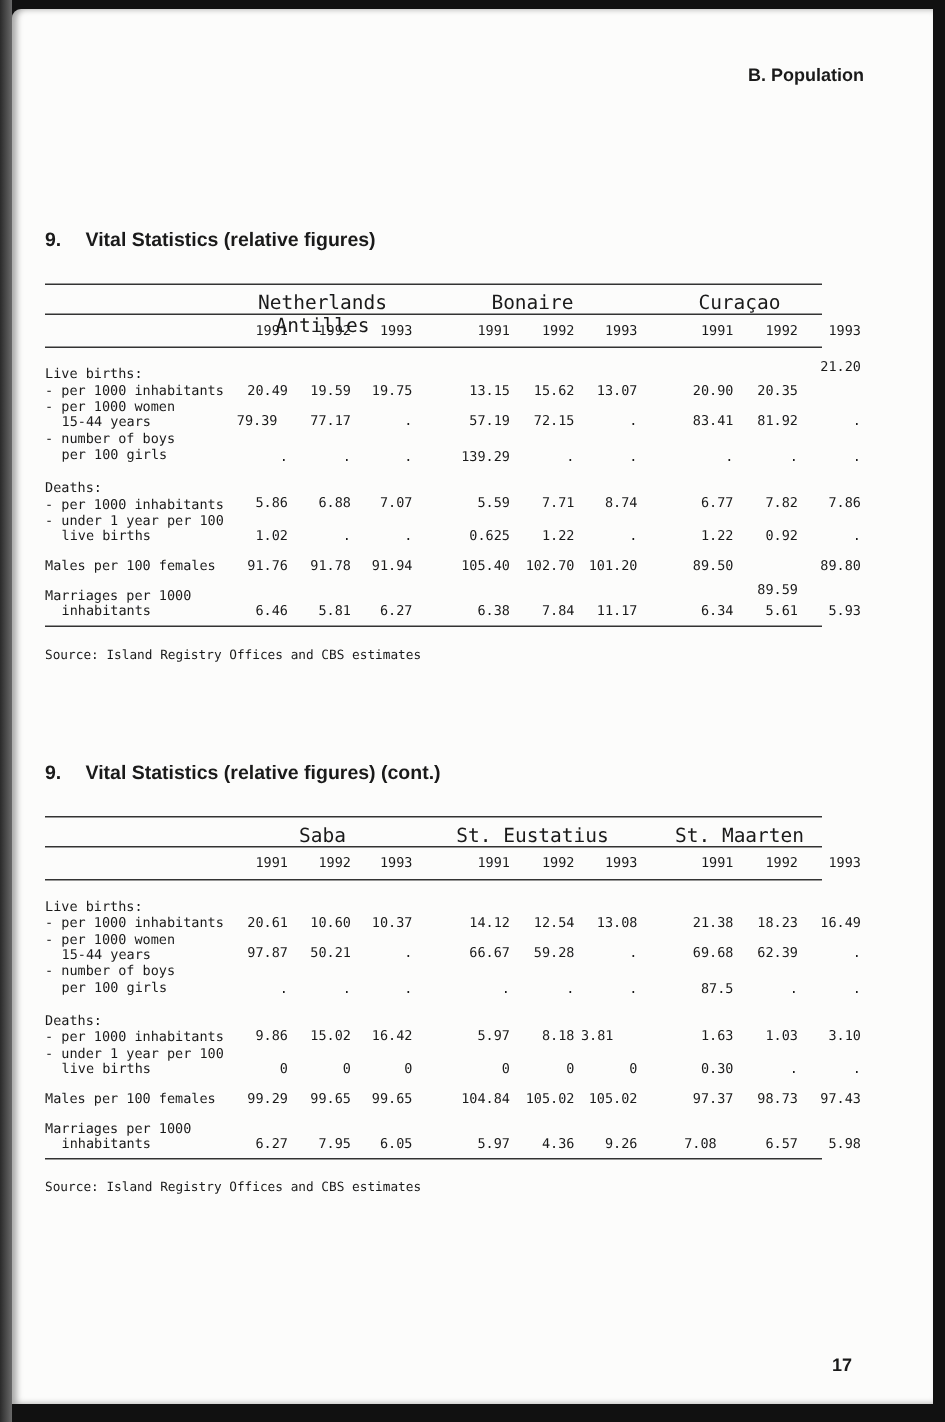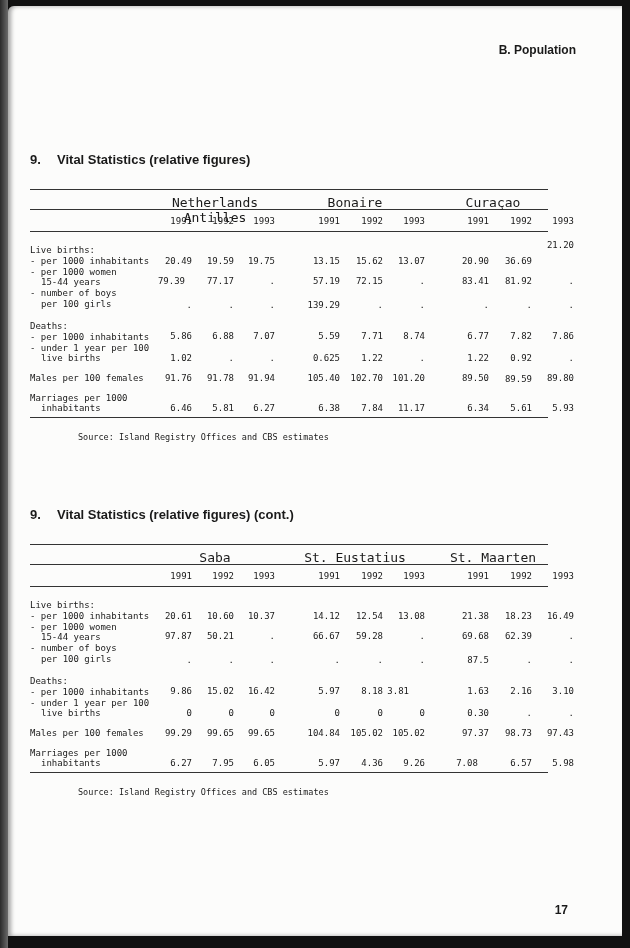--- a/index.html
+++ b/index.html
@@ -30,21 +30,21 @@
     font-size: 13px; color: #1a1a1a; white-space: nowrap;
   }
   .title .num { display: inline-block; width: 27px; }
   .rule { position: absolute; left: 30px; width: 518px; height: 0; border-top: 1px solid #333; }
   .rule.thick { border-top-width: 1.5px; }
   .txt {
     position: absolute; font-size: 9px; white-space: nowrap; line-height: 10px;
   }
   .num-cell { position: absolute; font-size: 9px; text-align: right; width: 44px; line-height: 10px; }
   .group-label { position: absolute; font-size: 13px; text-align: center; }
-  .source { position: absolute; left: 30px; font-size: 8.5px; margin-left: 48px; }
+  .source { position: absolute; left: 30px; font-size: 8.5px; }
   .page-num {
     position: absolute; right: 62px; top: 903px;
     font-family: "Liberation Sans", sans-serif; font-weight: bold; font-size: 12px;
   }
 </style>
 </head>
 <body>
 
 <div class="left-edge"></div>
 <div class="page">
@@ -82,21 +82,21 @@
     <div class="txt" style="left: 30px; top: 373px;">Males per 100 females</div>
     <div class="txt" style="left: 30px; top: 393px;">Marriages per 1000</div>
     <div class="txt" style="left: 41px; top: 403px;">inhabitants</div>
     <div class="num-cell" style="left: 148px; top: 256px;">20.49</div>
     <div class="num-cell" style="left: 190px; top: 256px;">19.59</div>
     <div class="num-cell" style="left: 231px; top: 256px;">19.75</div>
     <div class="num-cell" style="left: 296px; top: 256px;">13.15</div>
     <div class="num-cell" style="left: 339px; top: 256px;">15.62</div>
     <div class="num-cell" style="left: 381px; top: 256px;">13.07</div>
     <div class="num-cell" style="left: 445px; top: 256px;">20.90</div>
-    <div class="num-cell" style="left: 488px; top: 256px;">36.69</div>
+    <div class="num-cell" style="left: 488px; top: 256px;">20.35</div>
     <div class="num-cell" style="left: 530px; top: 240px;">21.20</div>
     <div class="num-cell" style="left: 141px; top: 276px;">79.39</div>
     <div class="num-cell" style="left: 190px; top: 276px;">77.17</div>
     <div class="num-cell" style="left: 231px; top: 276px;">.</div>
     <div class="num-cell" style="left: 296px; top: 276px;">57.19</div>
     <div class="num-cell" style="left: 339px; top: 276px;">72.15</div>
     <div class="num-cell" style="left: 381px; top: 276px;">.</div>
     <div class="num-cell" style="left: 445px; top: 276px;">83.41</div>
     <div class="num-cell" style="left: 488px; top: 276px;">81.92</div>
     <div class="num-cell" style="left: 530px; top: 276px;">.</div>
@@ -127,21 +127,21 @@
     <div class="num-cell" style="left: 445px; top: 353px;">1.22</div>
     <div class="num-cell" style="left: 488px; top: 353px;">0.92</div>
     <div class="num-cell" style="left: 530px; top: 353px;">.</div>
     <div class="num-cell" style="left: 148px; top: 373px;">91.76</div>
     <div class="num-cell" style="left: 190px; top: 373px;">91.78</div>
     <div class="num-cell" style="left: 231px; top: 373px;">91.94</div>
     <div class="num-cell" style="left: 296px; top: 373px;">105.40</div>
     <div class="num-cell" style="left: 339px; top: 373px;">102.70</div>
     <div class="num-cell" style="left: 381px; top: 373px;">101.20</div>
     <div class="num-cell" style="left: 445px; top: 373px;">89.50</div>
-    <div class="num-cell" style="left: 488px; top: 374px;">89.59</div>
+    <div class="num-cell" style="left: 488px; top: 389px;">89.59</div>
     <div class="num-cell" style="left: 530px; top: 373px;">89.80</div>
     <div class="num-cell" style="left: 148px; top: 403px;">6.46</div>
     <div class="num-cell" style="left: 190px; top: 403px;">5.81</div>
     <div class="num-cell" style="left: 231px; top: 403px;">6.27</div>
     <div class="num-cell" style="left: 296px; top: 403px;">6.38</div>
     <div class="num-cell" style="left: 339px; top: 403px;">7.84</div>
     <div class="num-cell" style="left: 381px; top: 403px;">11.17</div>
     <div class="num-cell" style="left: 445px; top: 403px;">6.34</div>
     <div class="num-cell" style="left: 488px; top: 403px;">5.61</div>
     <div class="num-cell" style="left: 530px; top: 403px;">5.93</div>
@@ -203,21 +203,21 @@
     <div class="num-cell" style="left: 445px; top: 655px;">87.5</div>
     <div class="num-cell" style="left: 488px; top: 655px;">.</div>
     <div class="num-cell" style="left: 530px; top: 655px;">.</div>
     <div class="num-cell" style="left: 148px; top: 686px;">9.86</div>
     <div class="num-cell" style="left: 190px; top: 686px;">15.02</div>
     <div class="num-cell" style="left: 231px; top: 686px;">16.42</div>
     <div class="num-cell" style="left: 296px; top: 686px;">5.97</div>
     <div class="num-cell" style="left: 339px; top: 686px;">8.18</div>
     <div class="num-cell" style="left: 365px; top: 686px;">3.81</div>
     <div class="num-cell" style="left: 445px; top: 686px;">1.63</div>
-    <div class="num-cell" style="left: 488px; top: 686px;">2.16</div>
+    <div class="num-cell" style="left: 488px; top: 686px;">1.03</div>
     <div class="num-cell" style="left: 530px; top: 686px;">3.10</div>
     <div class="num-cell" style="left: 148px; top: 708px;">0</div>
     <div class="num-cell" style="left: 190px; top: 708px;">0</div>
     <div class="num-cell" style="left: 231px; top: 708px;">0</div>
     <div class="num-cell" style="left: 296px; top: 708px;">0</div>
     <div class="num-cell" style="left: 339px; top: 708px;">0</div>
     <div class="num-cell" style="left: 381px; top: 708px;">0</div>
     <div class="num-cell" style="left: 445px; top: 708px;">0.30</div>
     <div class="num-cell" style="left: 488px; top: 708px;">.</div>
     <div class="num-cell" style="left: 530px; top: 708px;">.</div>

